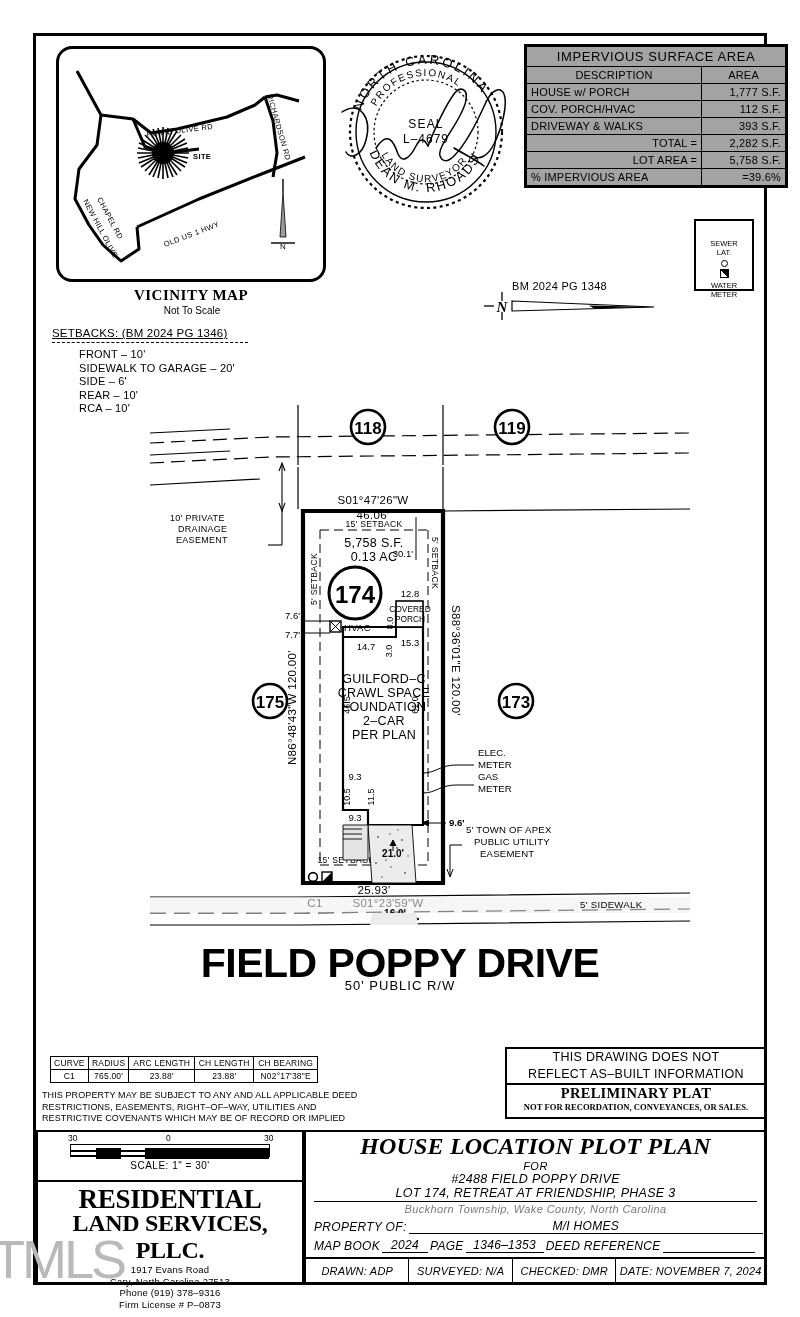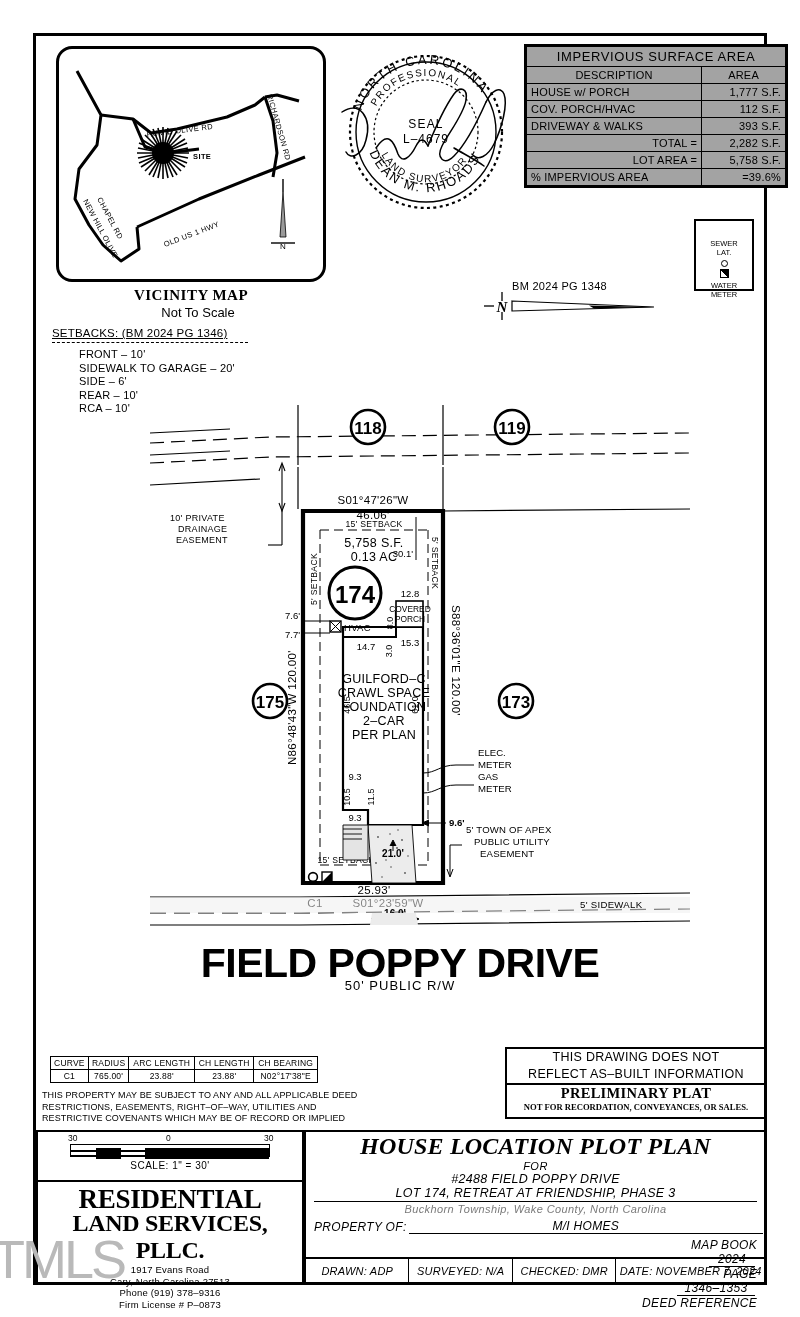--- a/index.html
+++ b/index.html
@@ -12,21 +12,21 @@
   .sheet { position:absolute; inset:0; }
   .border-outer { position:absolute; left:33px; top:33px; width:734px; height:1252px; border:3px solid #000; }
   .abs { position:absolute; }
   .ctr { text-align:center; }
 
   
   #vicinity-map { left:56px; top:46px; width:270px; height:236px; border:3px solid #000; border-radius:16px; background:#fff; }
   #vicinity-map svg { display:block; }
   .vic-label { font-size:7.5px; letter-spacing:.4px; font-family:"Liberation Sans",sans-serif; }
   #vicinity-title { left:56px; top:287px; width:270px; font-weight:bold; font-size:15px; font-family:"Liberation Serif",serif; letter-spacing:.5px;}
-  #vicinity-subtitle { left:63px; top:305px; width:270px; font-size:13px; }
+  #vicinity-subtitle { left:57px; top:305px; width:270px; font-size:10px; }
 
   
   #surveyor-seal { left:336px; top:42px; width:180px; height:180px; }
 
   
   #impervious-table { left:524px; top:44px; width:264px; border:2.5px solid #000; background:#a3a3a3; }
   #impervious-table table { border-collapse:collapse; width:100%; }
   #impervious-table td { border:1.4px solid #000; font-size:11px; padding:2px 4px; letter-spacing:.2px; white-space:nowrap; }
   #impervious-table .hdr { text-align:center; font-size:13px; letter-spacing:.6px; padding:2px; }
   #impervious-table .colhdr { text-align:center; font-size:11px; }
@@ -545,21 +545,21 @@
     <div id="tb-title">HOUSE LOCATION PLOT PLAN</div>
     <div id="tb-for">FOR</div>
     <div id="tb-addr">#2488 FIELD POPPY DRIVE</div>
     <div id="tb-lot">LOT 174, RETREAT AT FRIENDSHIP, PHASE 3</div>
     <div id="tb-township">Buckhorn Township, Wake County, North Carolina</div>
 
     <div class="tb-field">
       <span>PROPERTY OF:</span>
       <span class="tb-fill">M/I HOMES</span>
     </div>
-    <div class="tb-field" style="margin-right:8px;flex-direction:column;">
+    <div class="tb-field" style="margin-right:8px;">
       <span>MAP BOOK</span>
       <span class="tb-fill sm">2024</span>
       <span>PAGE</span>
       <span class="tb-fill sm" style="min-width:78px;">1346–1353</span>
       <span>DEED REFERENCE</span>
       <span class="tb-fill"></span>
     </div>
 
     <div id="tb-footer">
       <div>DRAWN: ADP</div>

